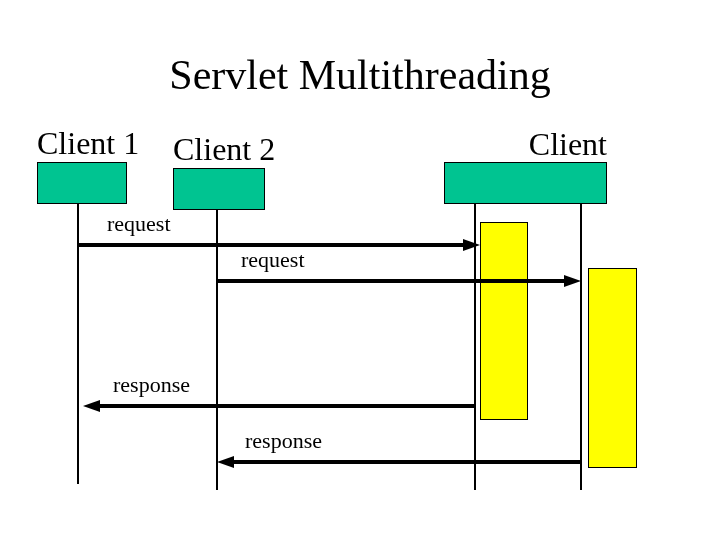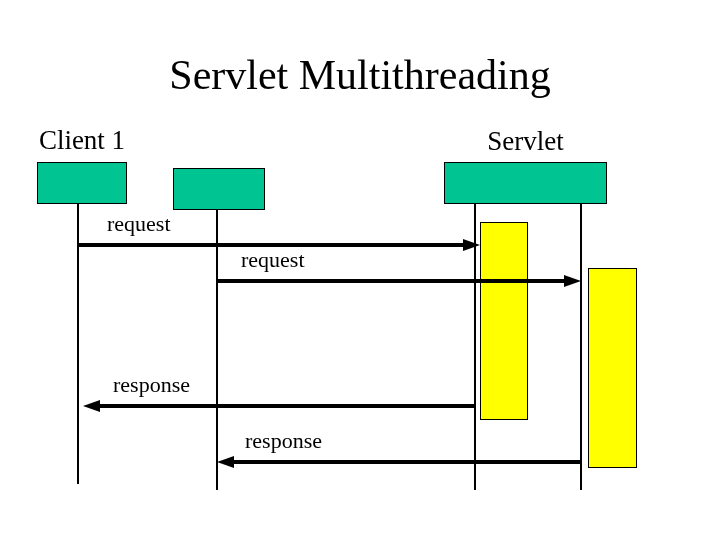--- a/index.html
+++ b/index.html
@@ -24,23 +24,23 @@
     top: 54px;
     width: 720px;
     text-align: center;
     font-size: 42px;
     line-height: 1.0;
     white-space: nowrap;
   }
 
   
   .actor-label {
-    font-size: 27px;
+    font-size: 32px;
     line-height: 1.0;
-    text-align: center;
+    text-align: right;
     white-space: nowrap;
   }
   #client1-label { left: 37px;  top: 127px; width: 90px;  }
   #client2-label { left: 173px; top: 133px; width: 92px;  }
   #servlet-label { left: 444px; top: 128px; width: 163px; }
 
   
   .actor-box {
     background: #00C491;
     border: 1px solid #000000;
@@ -113,21 +113,22 @@
   #label-response2 { left: 245px; top: 430px; }
 </style>
 </head>
 <body>
 
 <div id="slide">
 
   <div class="abs slide-title">Servlet Multithreading</div>
 
   <div class="abs actor-label" id="client1-label">Client 1</div>
-  <div class="abs actor-label" id="servlet-label">Servlet</div>
+  <div class="abs actor-label" id="client2-label">Client 2</div>
+  <div class="abs actor-label" id="servlet-label">Client</div>
 
   <div class="abs actor-box" id="client1-box"></div>
   <div class="abs actor-box" id="client2-box"></div>
   <div class="abs actor-box" id="servlet-box"></div>
 
   <div class="abs lifeline" id="lifeline-client1"></div>
   <div class="abs lifeline" id="lifeline-client2"></div>
   <div class="abs lifeline" id="lifeline-servlet1"></div>
   <div class="abs lifeline" id="lifeline-servlet2"></div>
 

